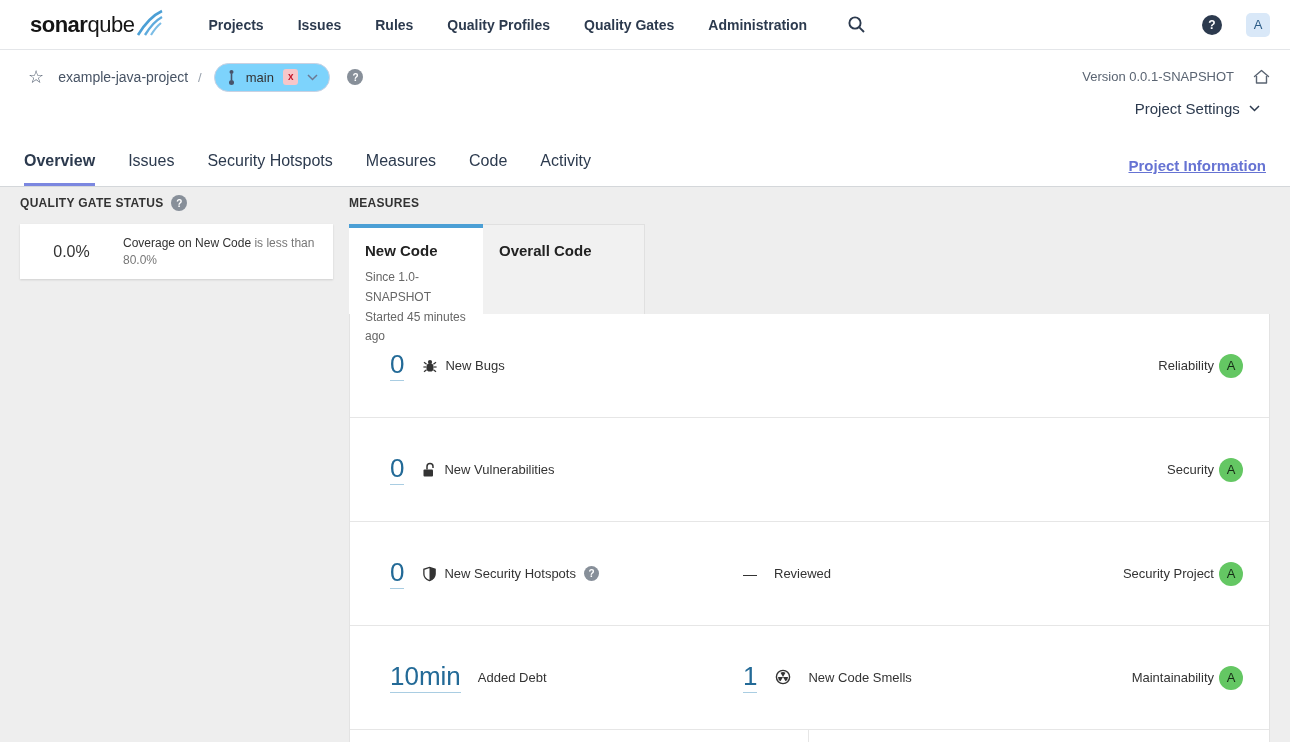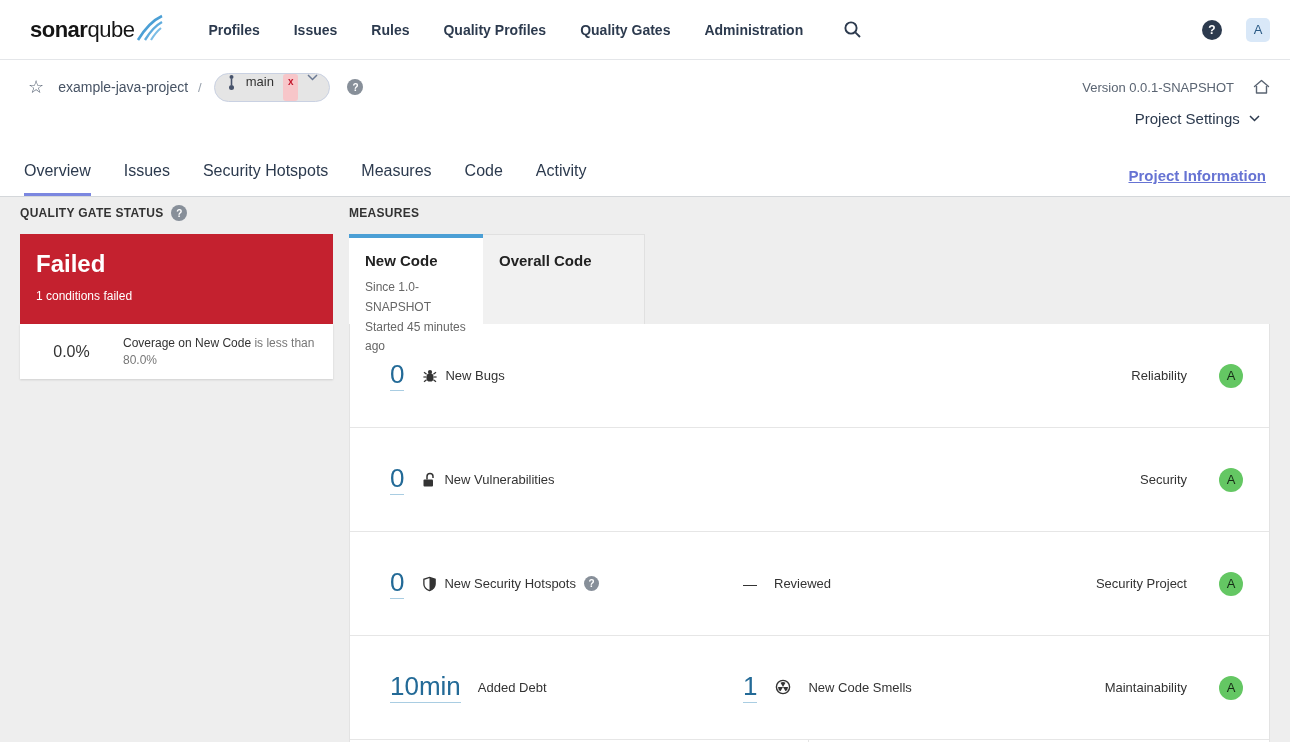--- a/index.html
+++ b/index.html
@@ -5,21 +5,21 @@
   * { box-sizing: border-box; margin: 0; padding: 0; }
   html,body { width:1290px; height:742px; }
   body {
     font-family: "Liberation Sans", sans-serif;
     background:#eeeeee;
     color:#333;
     overflow:hidden;
   }
   
   .topnav {
-    height:60px; background:#fff; border-bottom:1px solid #e4e6e9;
+    height:50px; background:#fff; border-bottom:1px solid #e4e6e9;
     display:flex; align-items:center; padding:0 20px 0 30px;
   }
   .logo { display:flex; align-items:flex-start; cursor:pointer; }
   .logo-text { font-size:22px; color:#151515; letter-spacing:-0.5px; line-height:26px; }
   .logo-sonar { font-weight:700; }
   .logo-qube { font-weight:400; }
   .logo-swoosh { margin-left:2px; margin-top:-3px; }
   .nav-links { display:flex; gap:34px; margin-left:44px; }
   .nav-link { font-size:14px; font-weight:600; color:#2c3a4e; cursor:pointer; white-space:nowrap; }
   .nav-search { margin-left:40px; display:flex; align-items:center; cursor:pointer; }
@@ -32,43 +32,43 @@
     width:24px; height:24px; border-radius:5px; background:#d9e8f8; color:#2a5a85;
     font-size:13px; display:flex; align-items:center; justify-content:center; cursor:pointer;
   }
   
   .header-band { background:#fff; border-bottom:1px solid #d4d7da; padding:0 20px; }
   .breadcrumb-row { display:flex; align-items:center; height:42px; padding-top:12px; }
   .star-icon { font-size:18px; color:#56627300; color:#566273; margin:0 14px 0 8px; cursor:pointer; line-height:1; }
   .project-name { font-size:14px; color:#475364; cursor:pointer; }
   .crumb-sep { font-size:13px; color:#97a0ac; margin:0 12px 0 10px; }
   .branch-pill {
-    height:29px; border:1px solid #c9d1e2; background:#e5e5e5; border-radius:15px;
-    display:flex; padding:0 11px; gap:9px; cursor:pointer;
+    height:29px; border:1px solid #c9d1e2; background:#7dd3fc; border-radius:15px;
+    display:flex; align-items:center; padding:0 11px; gap:9px; cursor:pointer;
   }
   .branch-name { font-size:13px; color:#333; }
   .branch-x {
     background:#f7c6c9; color:#c2182c; font-size:10px; font-weight:700;
     border-radius:3px; padding:3px 5px; line-height:1; cursor:pointer;
   }
   .gray-help {
     width:16px; height:16px; border-radius:50%; background:#878f99; color:#fff;
     font-size:10px; font-weight:700; display:flex; align-items:center; justify-content:center; cursor:pointer;
   }
   .bc-help { margin-left:17px; }
-  .bc-right { margin-left:auto; display:flex; align-items:center; gap:19px; }
+  .bc-right { margin-left:auto; display:flex; gap:19px; }
   .version { font-size:13px; color:#5a6472; }
   .home-btn { display:flex; cursor:pointer; }
   
   .tabs-row { display:flex; align-items:flex-end; margin-top:8px; padding:0 4px; }
   .tab {
     font-size:16px; color:#2c3a4e; margin-right:33px; padding-bottom:13px;
     border-bottom:3px solid transparent; cursor:pointer; white-space:nowrap;
   }
-  .tab.active { font-weight:400; border-bottom-color:#7b87e0; }
+  .tab.active { font-weight:700; border-bottom-color:#7b87e0; }
   .tabs-right { margin-left:auto; display:flex; align-items:center; gap:40px; padding-bottom:12px;flex-direction:column; }
   .proj-settings { font-size:15px; color:#2c3a4e; display:flex; align-items:center; gap:9px; cursor:pointer; }
   .proj-info { font-size:15px; font-weight:700; color:#6673d3; text-decoration:underline; cursor:pointer; }
   
   .content { display:flex; padding:8px 20px 0; gap:16px; }
   .section-title {
     font-size:12px; font-weight:700; color:#333; letter-spacing:.3px;
     display:flex; align-items:center; gap:8px; height:16px; margin-bottom:13px;
   }
   .qg-col { width:313px; flex:none; }
@@ -98,21 +98,21 @@
   .m-number {
     font-size:26px; color:#236a97; line-height:1.08; padding-bottom:1px;
     border-bottom:1px solid #a9cde2; cursor:pointer; white-space:nowrap;
   }
   .m-icon { margin-left:18px; display:flex; align-items:center; }
   .m-label { margin-left:7px; font-size:13px; color:#333; }
   .row-help { margin-left:8px; width:15px; height:15px; font-size:10px; }
   .m-mid { position:absolute; left:393px; display:flex; align-items:center; }
   .m-dash { font-size:14px; color:#333; }
   .m-mid .m-label { margin-left:17px; }
-  .m-right { margin-left:auto; display:flex; align-items:center; gap:32px; }
+  .m-right { margin-left:auto; display:flex; align-items:center; gap:5px; }
   .m-domain { font-size:13px; color:#333; }
   .rating {
     width:24px; height:24px; border-radius:50%; background:#64c763; color:rgba(0,0,0,.78);
     font-size:13px; display:flex; align-items:center; justify-content:center; cursor:pointer;
   }
   .debt-label { margin-left:17px; font-size:13px; color:#333; }
   .bottom-strip { display:flex; height:19px; }
   .bs-left { width:459px; border-right:1px solid #e6e6e6; }
   .bs-right { flex:1; }
   svg { display:block; }
@@ -125,21 +125,21 @@
     <span class="logo-text"><span class="logo-sonar">sonar</span><span class="logo-qube">qube</span></span>
     <span class="logo-swoosh">
       <svg width="28" height="27" viewBox="0 0 28 27">
         <path d="M2 26 Q13 8 26 2" stroke="#4b9fd5" stroke-width="2.6" fill="none"></path>
         <path d="M9 26 Q17 13 26 8" stroke="#5fabdd" stroke-width="2.4" fill="none"></path>
         <path d="M15 26 Q20 18 25 14" stroke="#7cbde6" stroke-width="2.2" fill="none"></path>
       </svg>
     </span>
   </div>
   <nav class="nav-links">
-    <span class="nav-link">Profiles</span>
+    <span class="nav-link">Projects</span>
     <span class="nav-link">Issues</span>
     <span class="nav-link">Rules</span>
     <span class="nav-link">Quality Profiles</span>
     <span class="nav-link">Quality Gates</span>
     <span class="nav-link">Administration</span>
   </nav>
   <span class="nav-search">
     <svg width="19" height="19" viewBox="0 0 19 19">
       <circle cx="8" cy="8" r="5.6" stroke="#2c3a4e" stroke-width="1.9" fill="none"></circle>
       <line x1="12.3" y1="12.3" x2="17" y2="17" stroke="#2c3a4e" stroke-width="1.9"></line>
@@ -202,24 +202,20 @@
   </div>
 </div>
 
 <main class="content">
 
   <aside class="qg-col">
     <div class="section-title">
       <span>QUALITY GATE STATUS</span>
       <span class="gray-help">?</span>
     </div>
-    <div class="qg-failed">
-      <div class="qg-failed-title">Failed</div>
-      <div class="qg-failed-sub">1 conditions failed</div>
-    </div>
     <div class="qg-condition">
       <div class="qg-value">0.0%</div>
       <div class="qg-text"><span class="qg-metric">Coverage on New Code</span><span> is less than 80.0%</span></div>
     </div>
   </aside>
 
   <section class="measures-col">
     <div class="section-title">
       <span>MEASURES</span>
     </div>

